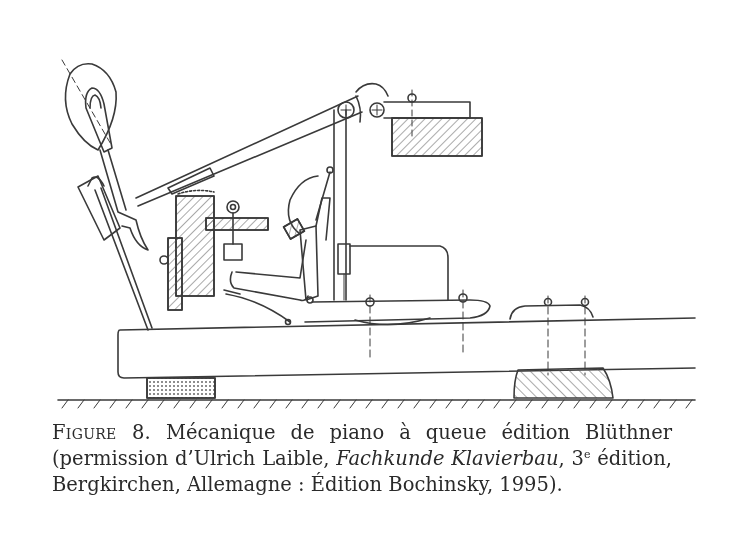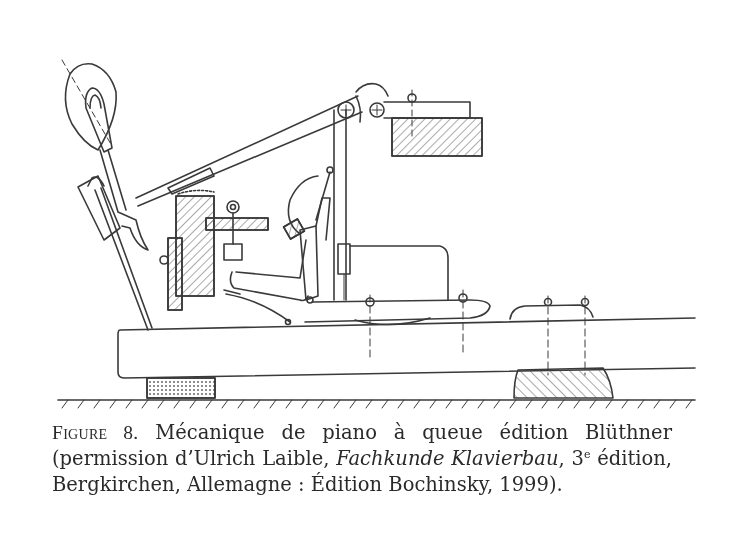--- a/index.html
+++ b/index.html
@@ -4,21 +4,21 @@
   <style>
     html, body { margin: 0; padding: 0; background: #ffffff; }
     body { width: 743px; height: 553px; position: relative; overflow: hidden; }
     .figure { position: absolute; left: 0; top: 0; width: 743px; height: 410px; }
     .caption {
       position: absolute; left: 52px; top: 420px; width: 620px;
       font-family: "DejaVu Serif", "Liberation Serif", serif;
       font-size: 19.5px; line-height: 26px; color: #2a2a2a;
       text-align: justify;
     }
-    .caption .label { font-variant: small-caps; letter-spacing: 0.3px; font-family: Liberation Serif, serif; }
+    .caption .label { font-variant: small-caps; letter-spacing: 0.3px; }
     .caption i { font-style: italic; }
     .caption sup { font-size: 11px; vertical-align: 7px; line-height: 0; }
     svg line, svg path, svg rect, svg circle, svg ellipse, svg polyline { vector-effect: non-scaling-stroke; }
   </style>
 </head>
 <body>
 
 <div class="figure">
   <svg width="743" height="410" viewBox="0 0 743 410" xmlns="http://www.w3.org/2000/svg">
     <defs>
@@ -170,14 +170,14 @@
 
       <rect x="392" y="118" width="90" height="38" fill="url(#hatch)"></rect>
       <rect x="392" y="118" width="90" height="38"></rect>
     </g>
   </svg>
 </div>
 
 <div class="caption">
   <span class="label">Figure 8.</span><span> Mécanique de piano à queue édition Blüthner</span>
   <span>(permission d’Ulrich Laible, </span><i>Fachkunde Klavierbau</i><span>, 3</span><sup>e</sup><span> édition,</span>
-  <span>Bergkirchen, Allemagne : Édition Bochinsky, 1999).</span>
+  <span>Bergkirchen, Allemagne : Édition Bochinsky, 1995).</span>
 </div>
 
 </body></html>

